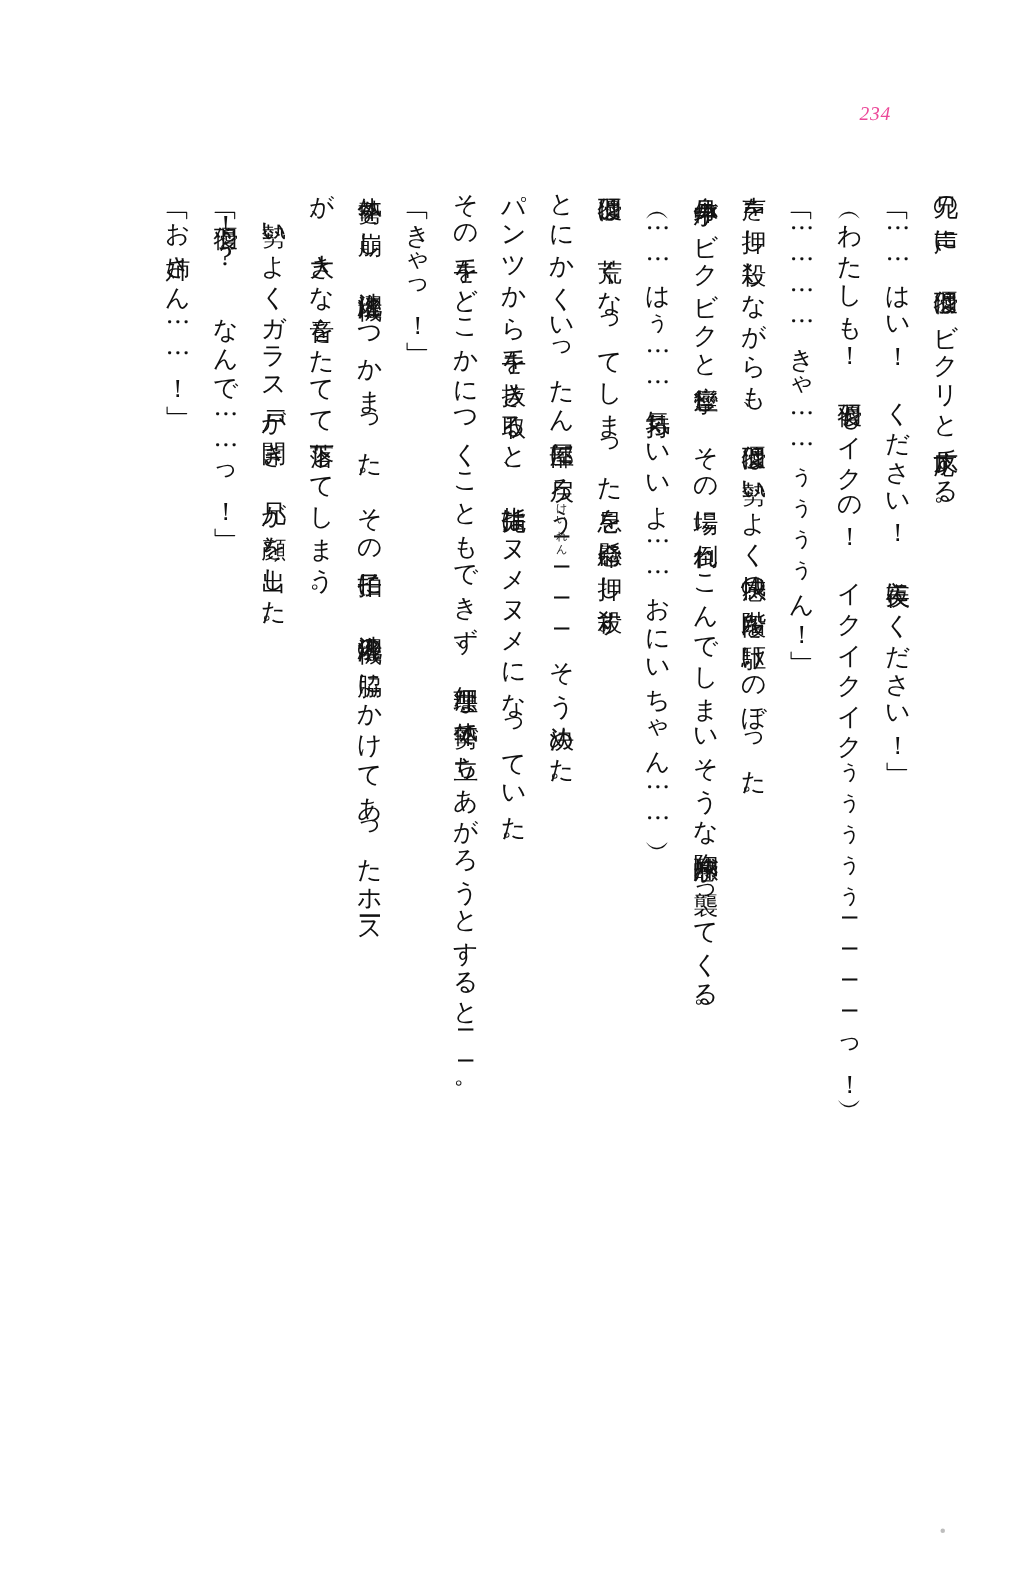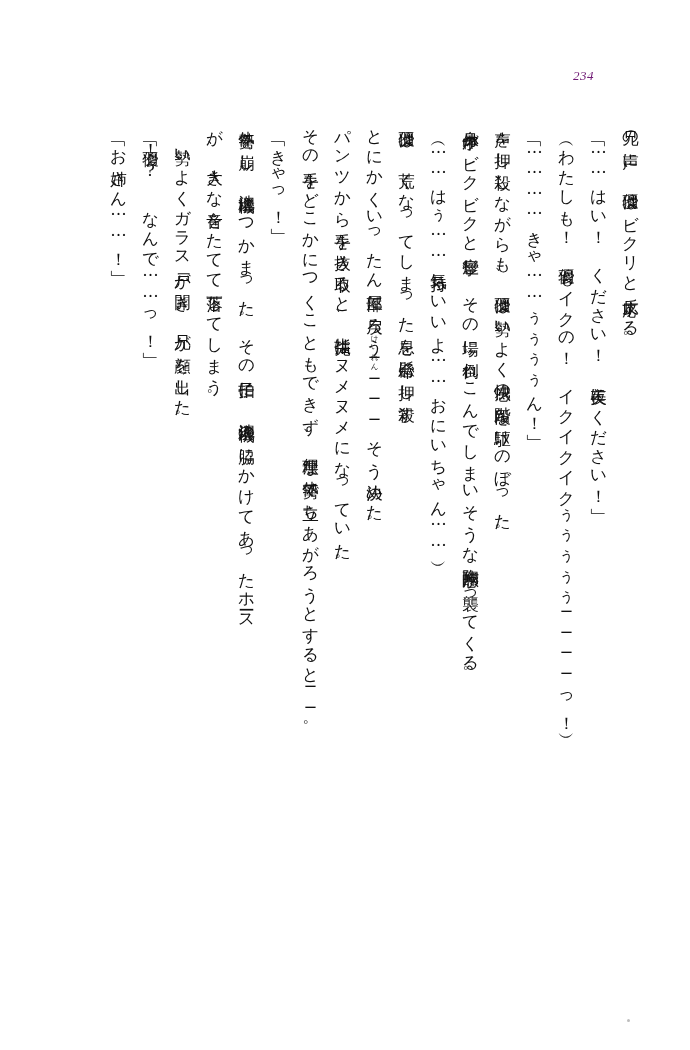--- a/index.html
+++ b/index.html
@@ -23,21 +23,21 @@
     height: 1050px;
     background: #fff;
   }
   .page-number {
     position: absolute;
     top: 68px;
     right: 96px;
     font-size: 13px;
     font-style: italic;
     font-family: "Liberation Serif", serif;
-    color: #701a75;
+    color: #ec4899;
     letter-spacing: 0.5px;
   }
   .text-body {
     position: absolute;
     top: 118px;
     right: 52px;
     left: 52px;
     height: 880px;
     display: flex;
     flex-direction: row-reverse;

